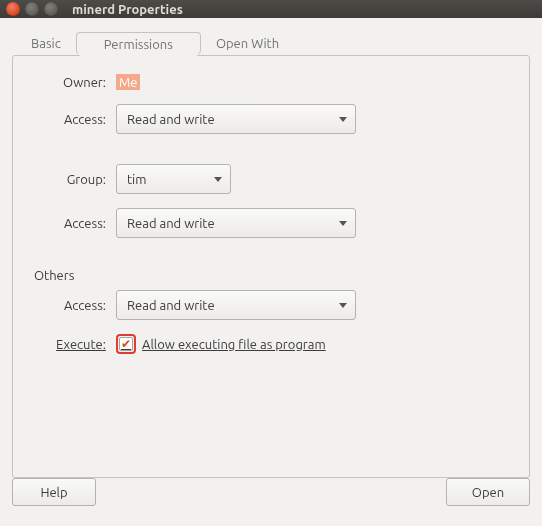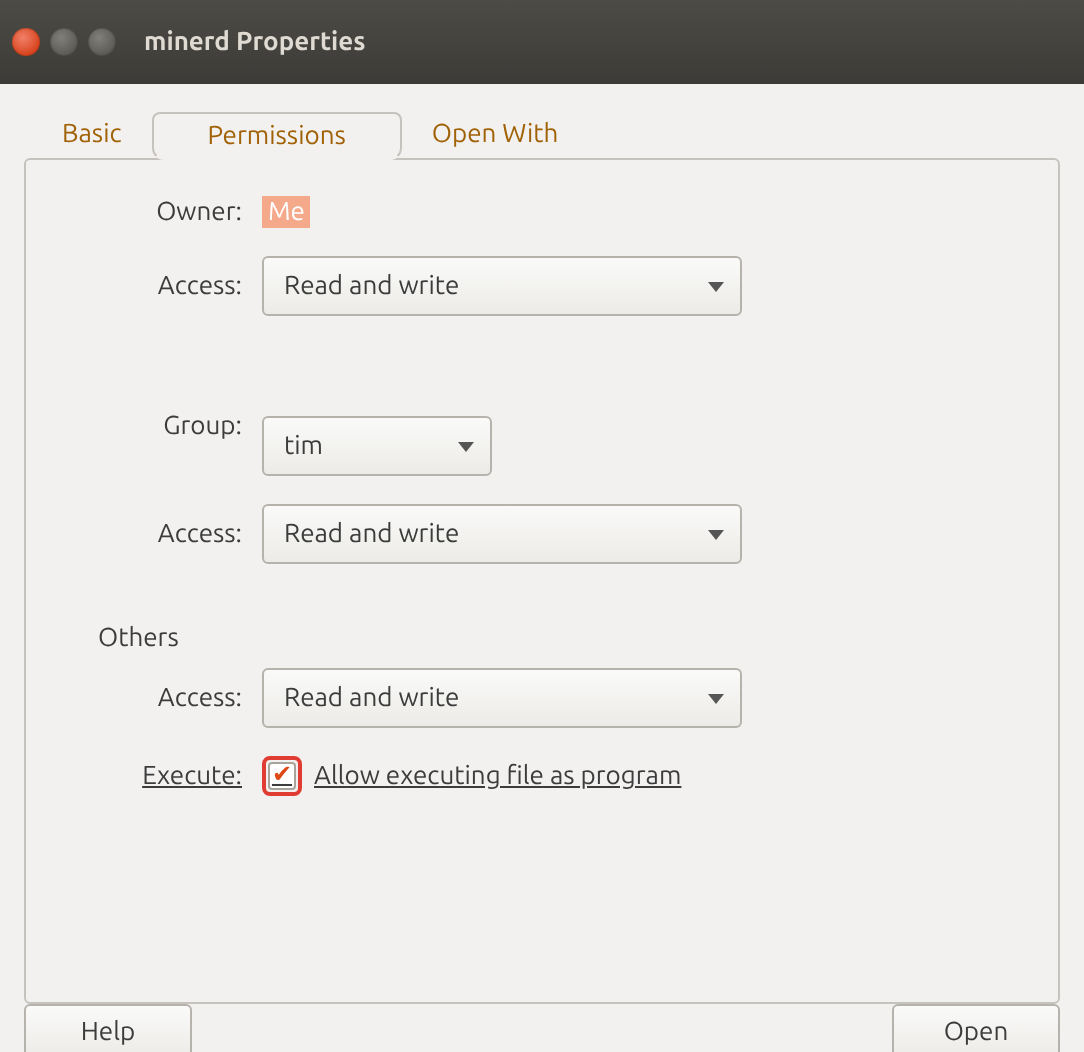--- a/index.html
+++ b/index.html
@@ -6,42 +6,42 @@
   body {
     font-family: "Ubuntu", "DejaVu Sans", sans-serif;
     font-size: 13px;
     color: #3c3c3c;
     background: #f2f1f0;
     width: 542px;
     height: 526px;
     overflow: hidden;
   }
   .titlebar {
-    height: 42px;
+    height: 18px;
     background: linear-gradient(#4c4b46, #3c3b37);
     display: flex;
     align-items: center;
     padding: 0 6px;
     color: #dfdbd2;
     font-weight: bold;
     font-size: 13px;
   }
   .win-btns { display: flex; gap: 5px; margin-right: 14px; }
   .win-btn {
     width: 14px; height: 14px; border-radius: 50%;
     display: flex; align-items: center; justify-content: center;
   }
   .win-close { background: radial-gradient(circle at 40% 35%, #f08068, #d9441e 70%); box-shadow: inset 0 0 1px #7a2b12; }
   .win-min   { background: radial-gradient(circle at 40% 35%, #817f79, #5c5b56 70%); box-shadow: inset 0 0 1px #2d2c28; }
   .win-max   { background: radial-gradient(circle at 40% 35%, #817f79, #5c5b56 70%); box-shadow: inset 0 0 1px #2d2c28; }
   .content { padding: 10px 12px 12px 12px; height: calc(100% - 26px); display: flex; flex-direction: column; }
   .tabs-row { display: flex; align-items: flex-end; padding-left: 4px; }
   .tab {
     padding: 6px 14px;
-    color: #a16207;
+    color: #737373;
     cursor: default;
     border: 1px solid transparent;
     border-bottom: none;
     position: relative;
     top: 1px;
   }
   .tab.active {
     background: #f2f1f0;
     border: 1px solid #c6c3bf;
     border-bottom: 1px solid #f2f1f0;
@@ -52,21 +52,21 @@
     border: 2px solid #e03c31;
     border-radius: 6px;
     padding: 4px 27px;
     background: #f2f1f0;
   }
   .panel {
     flex: 1;
     border: 1px solid #c6c3bf;
     border-radius: 3px;
     background: #f2f1f0;
-    padding: 18px 36px;
+    padding: 18px 21px;
   }
   .form-row {
     display: flex;
     align-items: center;
     margin-bottom: 14px;
   }
   .form-label {
     width: 72px;
     text-align: right;
     margin-right: 10px;
@@ -82,21 +82,21 @@
     align-items: center;
     height: 30px;
     background: linear-gradient(#fafaf9, #ecebe7);
     border: 1px solid #b6b3ac;
     border-radius: 3px;
     padding: 0 8px 0 10px;
     min-width: 240px;
     justify-content: space-between;
     cursor: default;
   }
-  .combo.small { min-width: 115px; margin-top: 20px; }
+  .combo.small { min-width: 115px; }
   .combo .chev {
     width: 0; height: 0;
     border-left: 4px solid transparent;
     border-right: 4px solid transparent;
     border-top: 5px solid #555;
     margin-left: 10px;
   }
   .section-gap { height: 16px; }
   .others-label { margin-left: 0; margin-bottom: 8px; color:#3c3c3c; }
   .exec-row { display:flex; align-items:center; margin-top: 14px; text-decoration: underline; }

